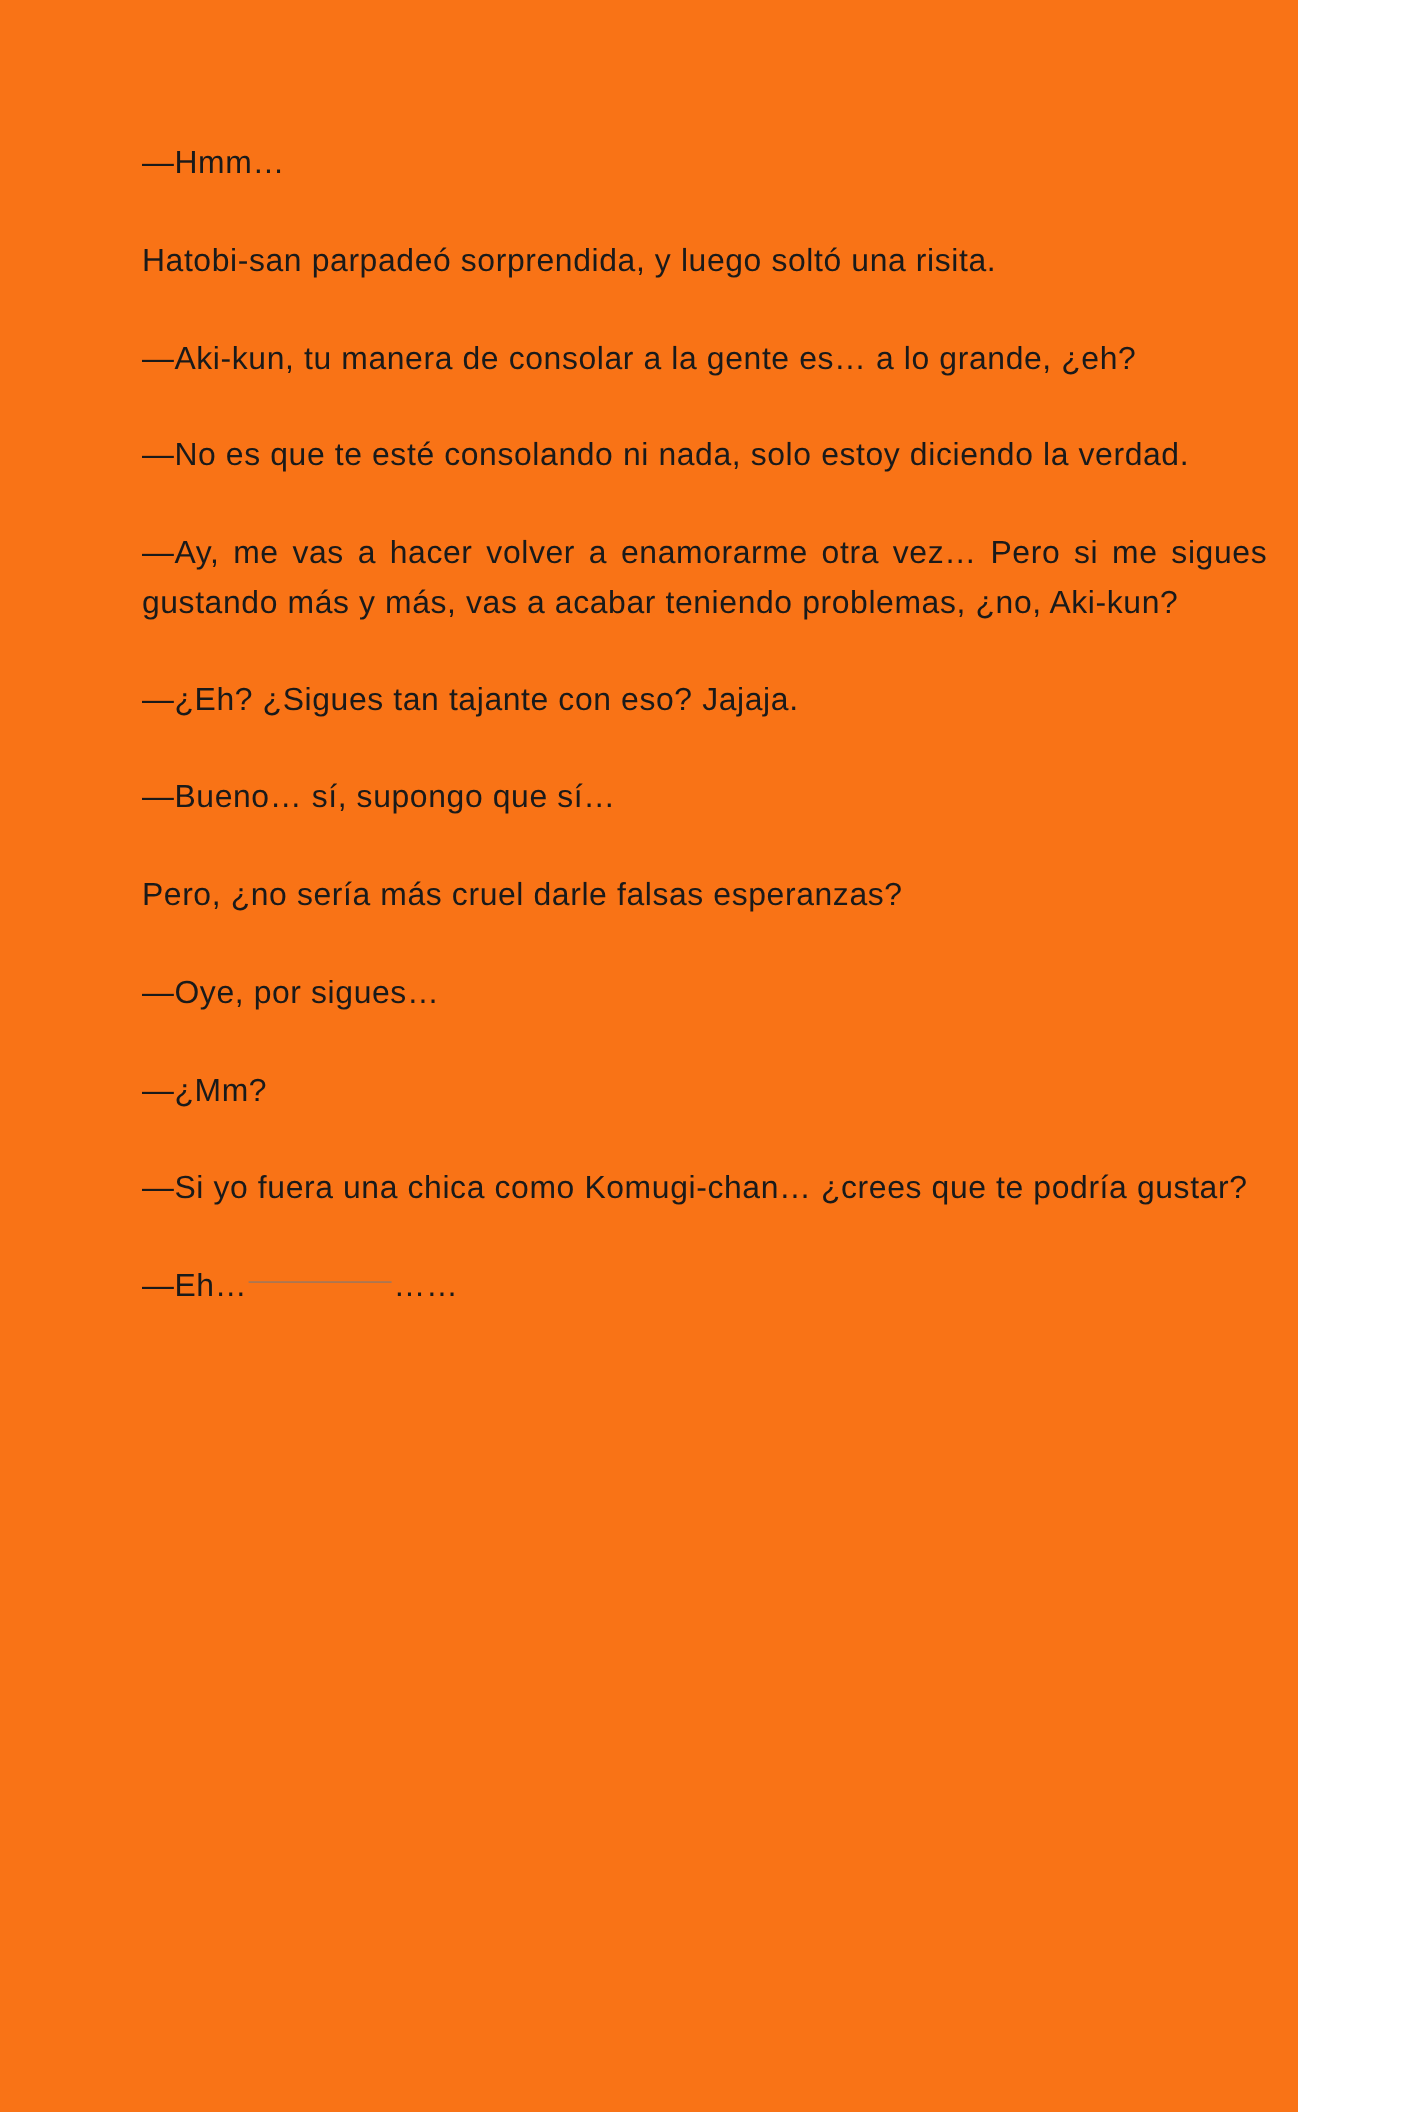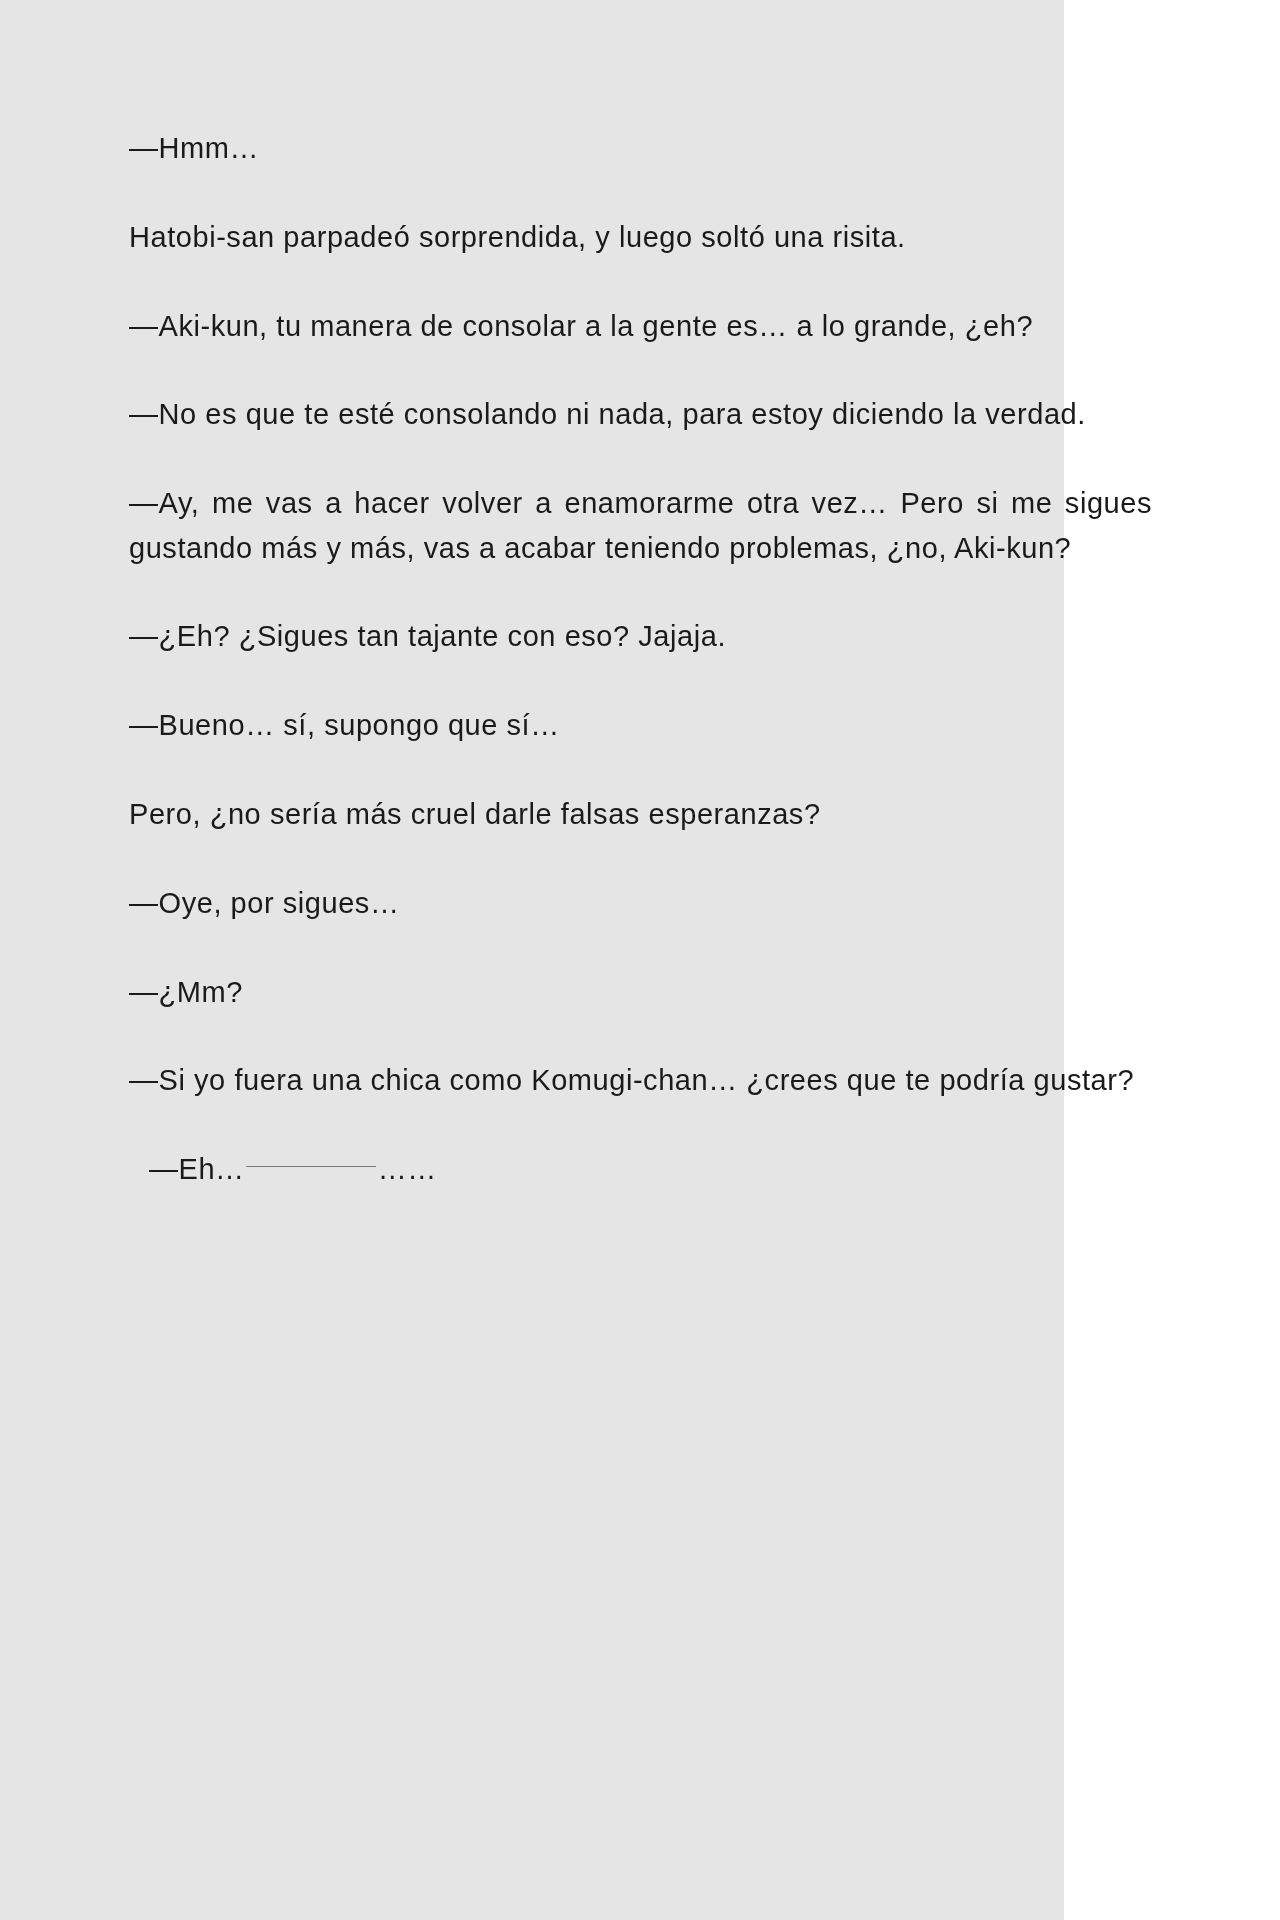--- a/index.html
+++ b/index.html
@@ -10,62 +10,61 @@
   body {
     width: 1280px;
     height: 1920px;
     position: relative;
     overflow: hidden;
   }
   .page {
     position: absolute;
     left: 0;
     top: 0;
-    width: 1064px;
+    width: 1180px;
     height: 1920px;
-    background: #e5e5e5;
+    background: #f97316;
   }
   .text-block {
     position: absolute;
     left: 129px;
     top: 126px;
     width: 1023px;
     font-family: "Liberation Sans", "DejaVu Sans", sans-serif;
     font-size: 29px;
     line-height: 44.4px;
     letter-spacing: 0.55px;
     color: #1a1a1a;
     text-align: justify;
   }
   .para {
     margin: 0 0 44.4px 0;
     padding: 0;
   }
   .para:last-child {
     margin-bottom: 0;
-    margin-left: 20px;
   }
   .rule {
     display: inline-block;
     width: 130px;
     height: 0;
     border-top: 1.5px solid #7a7a7a;
     vertical-align: 0.42em;
     margin: 0 2px 0 1px;
   }
 </style>
 </head>
 <body>
 
 <div class="page">
   <div class="text-block">
     <p class="para">—Hmm…</p>
     <p class="para">Hatobi-san parpadeó sorprendida, y luego soltó una risita.</p>
     <p class="para">—Aki-kun, tu manera de consolar a la gente es… a lo grande, ¿eh?</p>
-    <p class="para">—No es que te esté consolando ni nada, para estoy diciendo la verdad.</p>
+    <p class="para">—No es que te esté consolando ni nada, solo estoy diciendo la verdad.</p>
     <p class="para">—Ay, me vas a hacer volver a enamorarme otra vez… Pero si me sigues gustando más y más, vas a acabar teniendo problemas, ¿no, Aki-kun?</p>
     <p class="para">—¿Eh? ¿Sigues tan tajante con eso? Jajaja.</p>
     <p class="para">—Bueno… sí, supongo que sí…</p>
     <p class="para">Pero, ¿no sería más cruel darle falsas esperanzas?</p>
     <p class="para">—Oye, por sigues…</p>
     <p class="para">—¿Mm?</p>
     <p class="para">—Si yo fuera una chica como Komugi-chan… ¿crees que te podría gustar?</p>
     <p class="para" style="text-align:left;"><span>—Eh…</span><span class="rule"></span><span>……</span></p>
   </div>
 </div>

